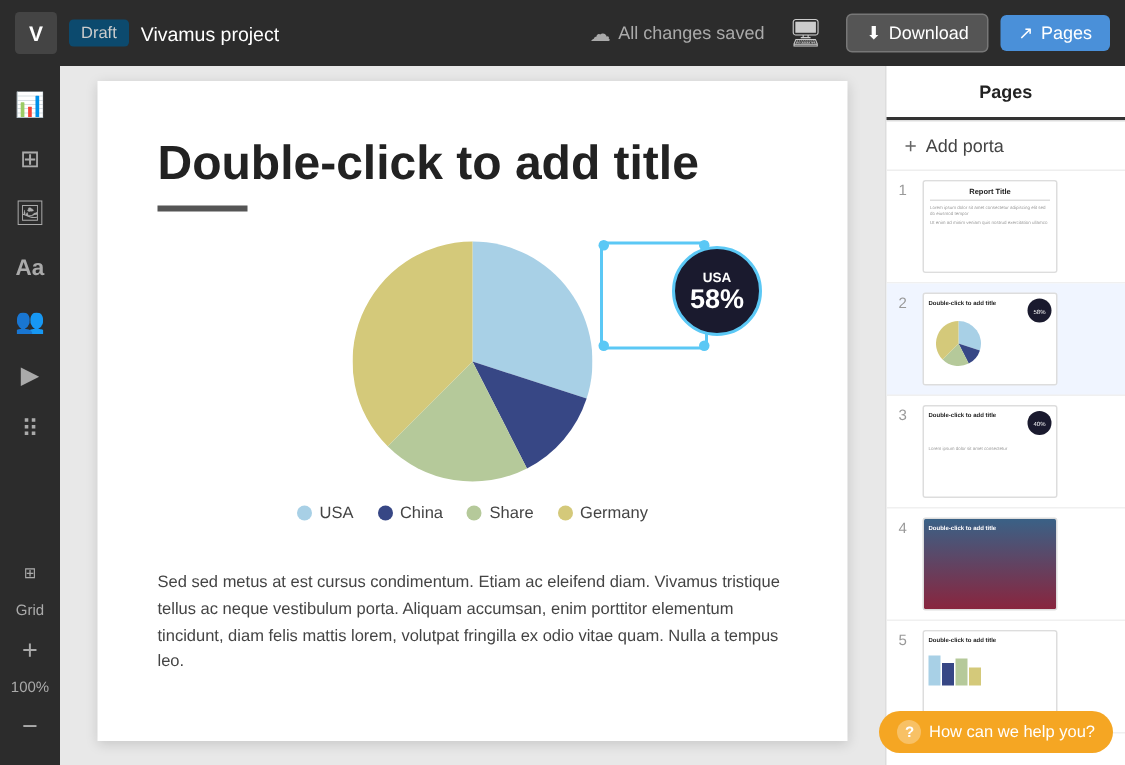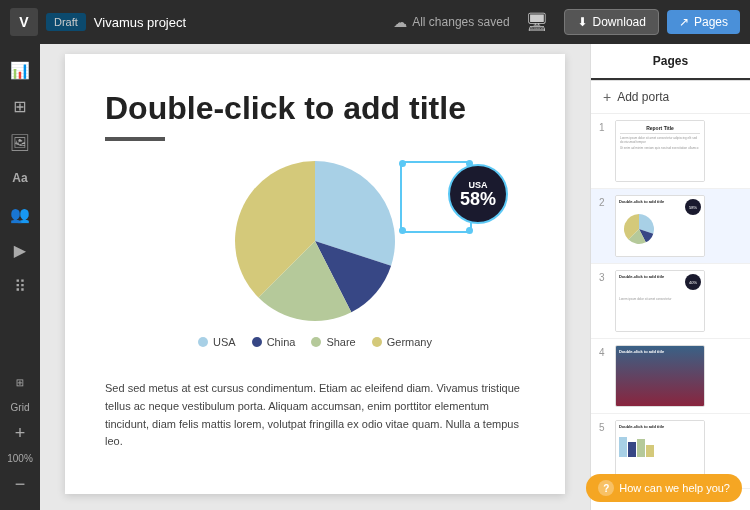--- a/index.html
+++ b/index.html
@@ -167,21 +167,21 @@
     <span>Pages</span>
   </button>
 </div>
 
 <div class="main-layout">
 
   <div class="left-sidebar">
     <div class="sidebar-icon active">📊</div>
     <div class="sidebar-icon">⊞</div>
     <div class="sidebar-icon">🖼</div>
-    <div class="sidebar-icon" style="font-size:12px;font-weight:bold;color:#aaa;">Aa</div>
+    <div class="sidebar-icon" style="font-size:15px;font-weight:bold;color:#aaa;">Aa</div>
     <div class="sidebar-icon">👥</div>
     <div class="sidebar-icon">▶</div>
     <div class="sidebar-icon">⠿</div>
     <div class="sidebar-spacer"></div>
     <div class="sidebar-bottom">
       <div class="sidebar-icon" style="font-size:10px;color:#aaa;">⊞</div>
       <span class="zoom-label">Grid</span>
       <div class="sidebar-icon" style="color:#aaa;font-size:18px;">+</div>
       <span class="zoom-label">100%</span>
       <div class="sidebar-icon" style="color:#aaa;font-size:18px;">−</div>

